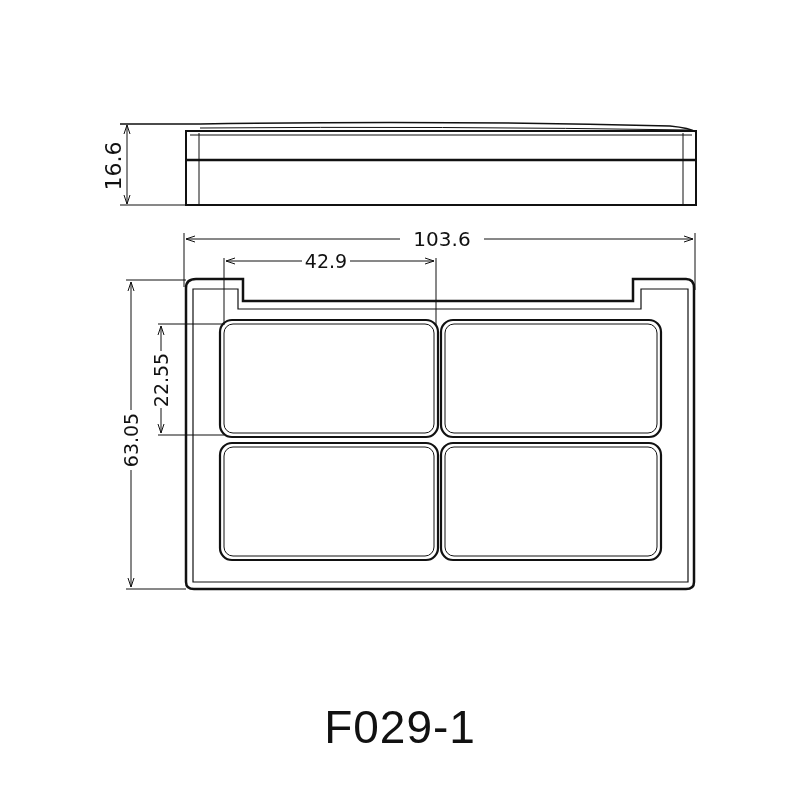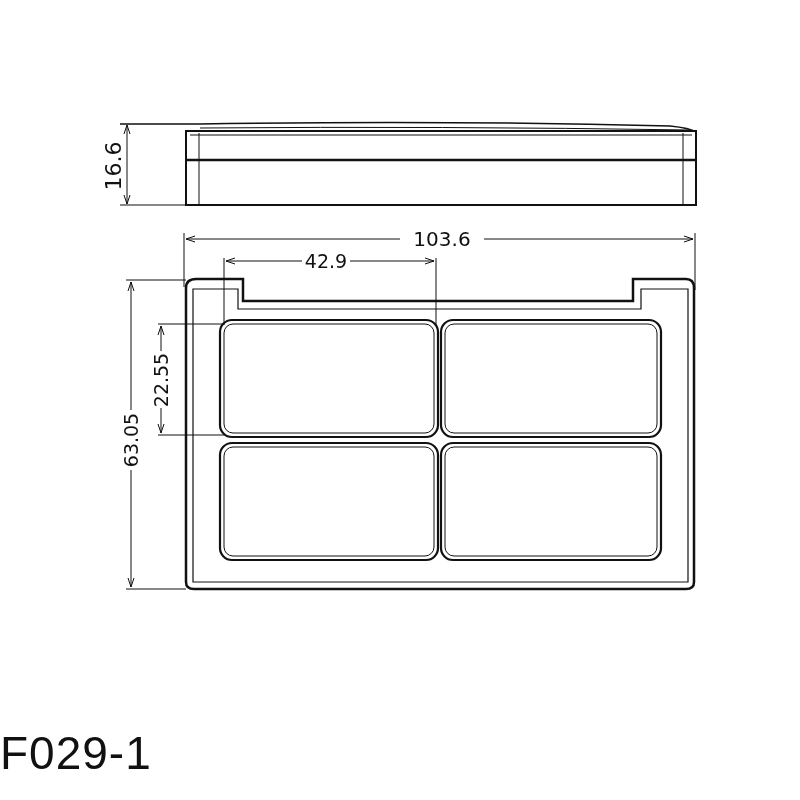--- a/index.html
+++ b/index.html
@@ -1,19 +1,19 @@
 <!DOCTYPE html>
 <html><head>
 <meta charset="utf-8">
 <style>
   html, body { margin:0; padding:0; background:#ffffff; }
   body { width:800px; height:800px; position:relative; overflow:hidden; font-family:"DejaVu Sans", sans-serif; }
   svg { position:absolute; left:0; top:0; }
   .dimtxt { font-family:"DejaVu Sans", sans-serif; font-size:18px; fill:#111; }
-  .title { position:absolute; left:0; width:800px; top:700px; text-align:left; font-family:"Liberation Sans", sans-serif; font-size:46px; color:#111; letter-spacing:1px;margin-top:26px; }
+  .title { position:absolute; left:0; width:800px; top:700px; text-align:center; font-family:"Liberation Sans", sans-serif; font-size:46px; color:#111; letter-spacing:1px; }
 </style>
 </head>
 <body>
 
 <svg width="800" height="800" viewBox="0 0 800 800">
   <defs>
     <marker id="arr" markerWidth="10" markerHeight="8" refX="9" refY="4" orient="auto" markerUnits="userSpaceOnUse">
       <path d="M0,1 L9,4 L0,7" fill="none" stroke="#111" stroke-width="1"></path>
     </marker>
     <marker id="arrs" markerWidth="10" markerHeight="8" refX="1" refY="4" orient="auto" markerUnits="userSpaceOnUse">

